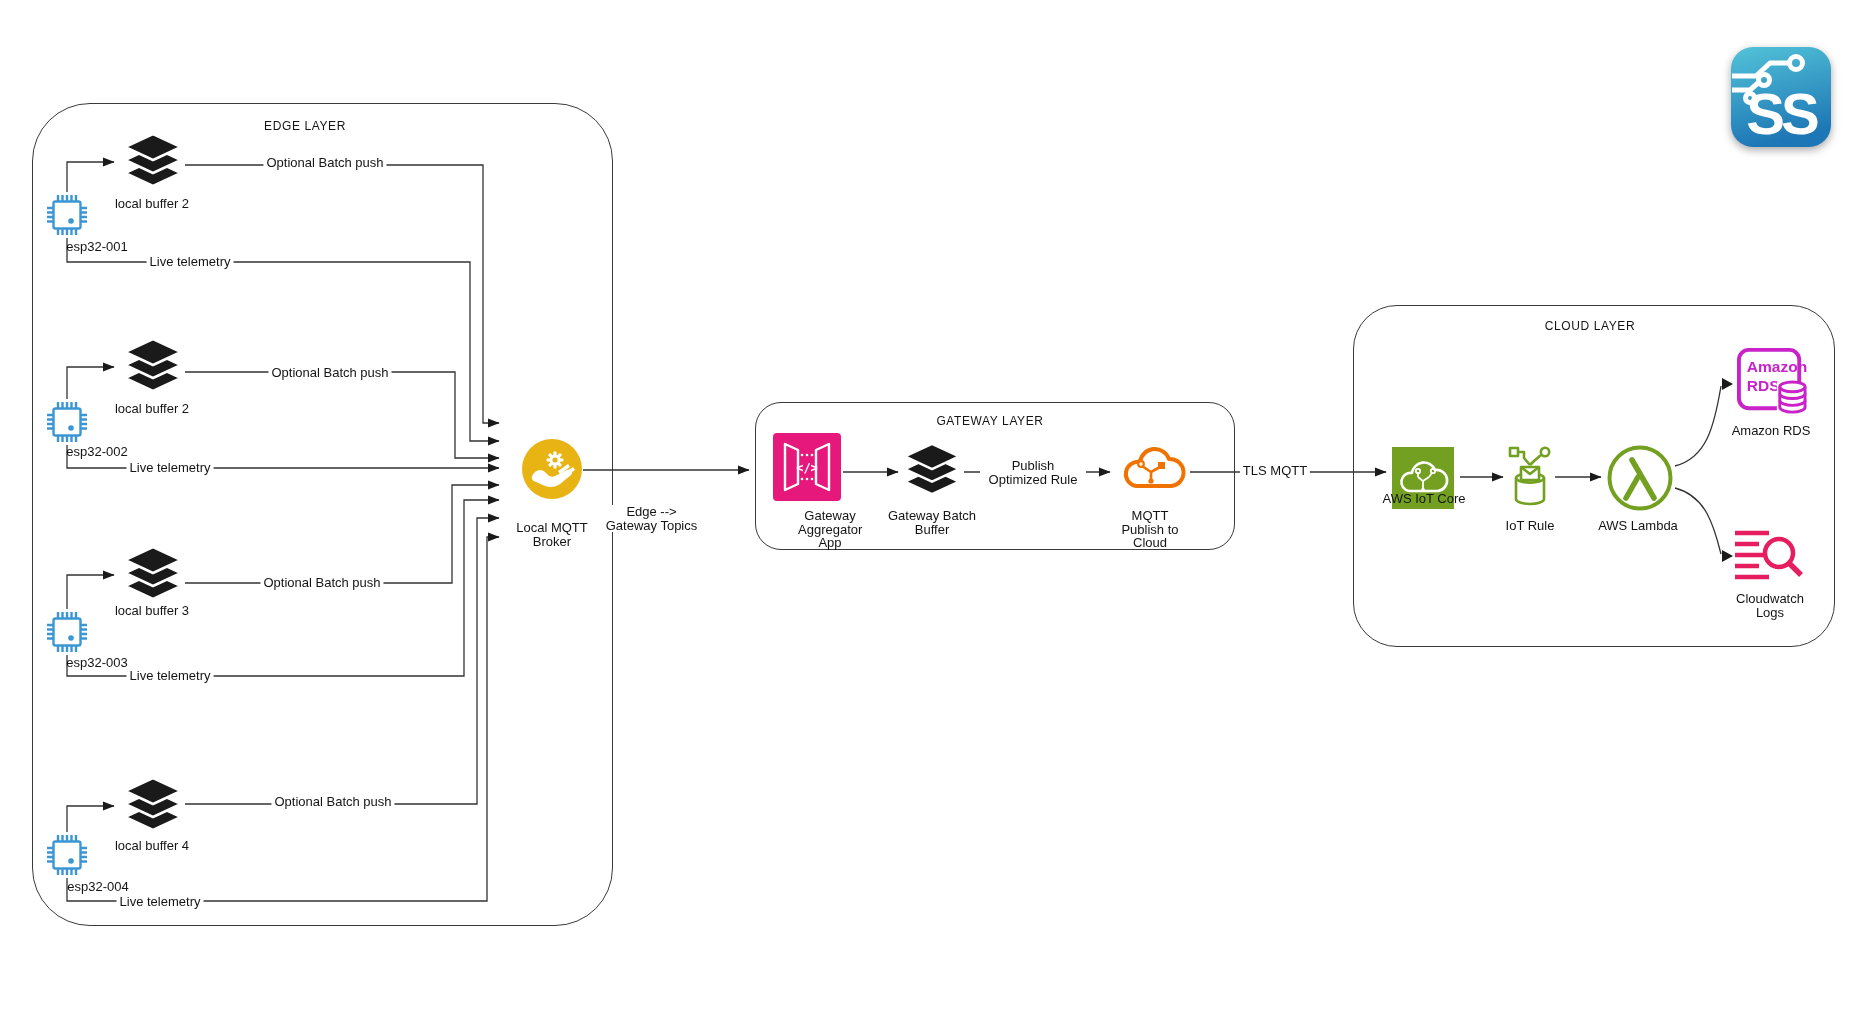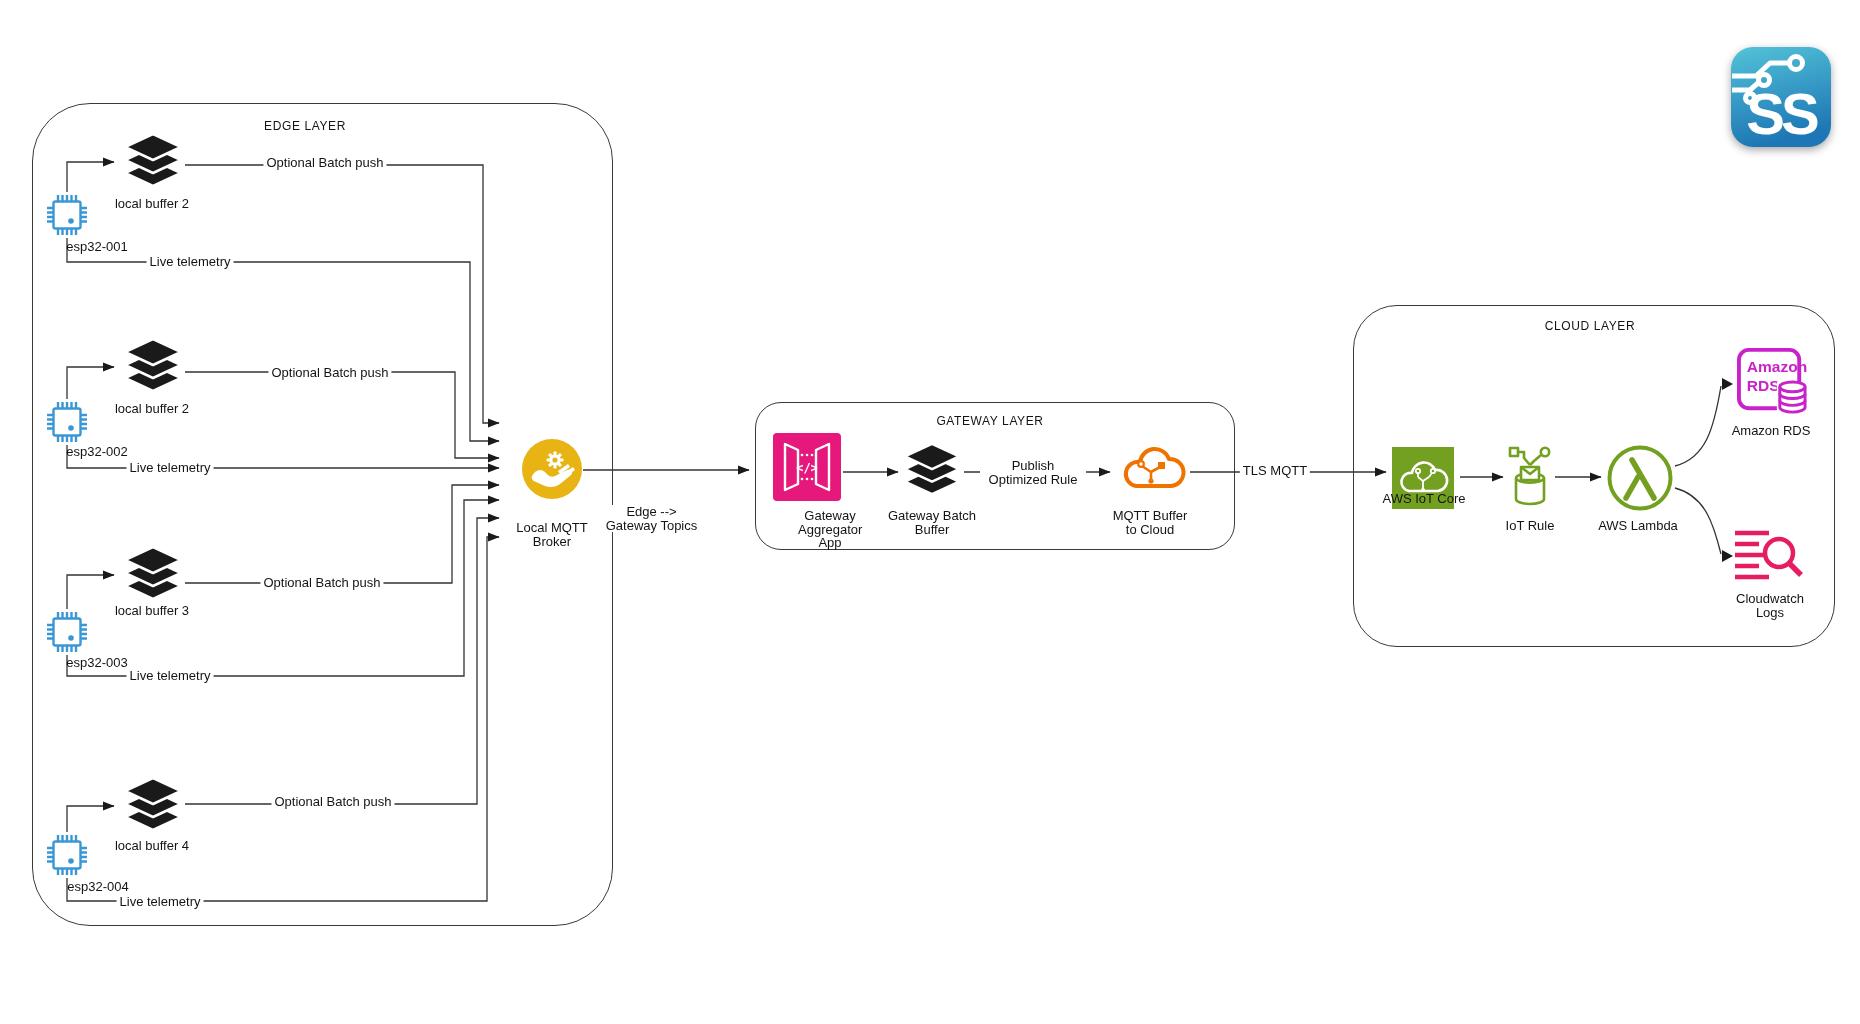--- a/index.html
+++ b/index.html
@@ -194,21 +194,21 @@
 
 <svg class="icon" style="left:1115px;top:440px;" width="72" height="58" viewBox="0 0 72 58">
   <path d="M56,46 H21 A12,12 0 1 1 25,22 A15,15 0 0 1 54,19 A13,13 0 0 1 56,46 Z" fill="#fff" stroke="#f07300" stroke-width="4" stroke-linejoin="round"></path>
   <g stroke="#f07300" stroke-width="2.6" fill="none">
     <path d="M36,41 V32 M36,32 L27,26 M36,32 L45,27"></path>
   </g>
   <circle cx="36" cy="41" r="2.6" fill="#f07300"></circle>
   <circle cx="26" cy="24" r="2.8" fill="#fff" stroke="#f07300" stroke-width="2.2"></circle>
   <rect x="43" y="22" width="7" height="7" fill="#f07300"></rect>
 </svg>
-<div class="lbl" style="left:1110px;top:509px;width:80px;">MQTT Buffer to Cloud</div>
+<div class="lbl" style="left:1110px;top:509px;width:80px;">MQTT Publish to Cloud</div>
 
 <div class="lbl online nowrap" style="left:1275px;top:464px;">TLS MQTT</div>
 
 <svg class="icon" style="left:1392px;top:447px;" width="62" height="62" viewBox="0 0 62 62">
   <rect x="0" y="0" width="62" height="62" fill="#73a020"></rect>
   <path d="M46,44 H17 A9,9 0 1 1 20,26 A12,12 0 0 1 43,23 A10.5,10.5 0 0 1 46,44 Z" fill="none" stroke="#fff" stroke-width="2.6" stroke-linejoin="round"></path>
   <g stroke="#fff" stroke-width="1.8" fill="none">
     <path d="M31,42 V34 M31,34 L26,30 M31,34 L37,30 M26,30 V26 M37,30 L40,26"></path>
   </g>
   <circle cx="26" cy="24" r="2.2" fill="none" stroke="#fff" stroke-width="1.8"></circle>

